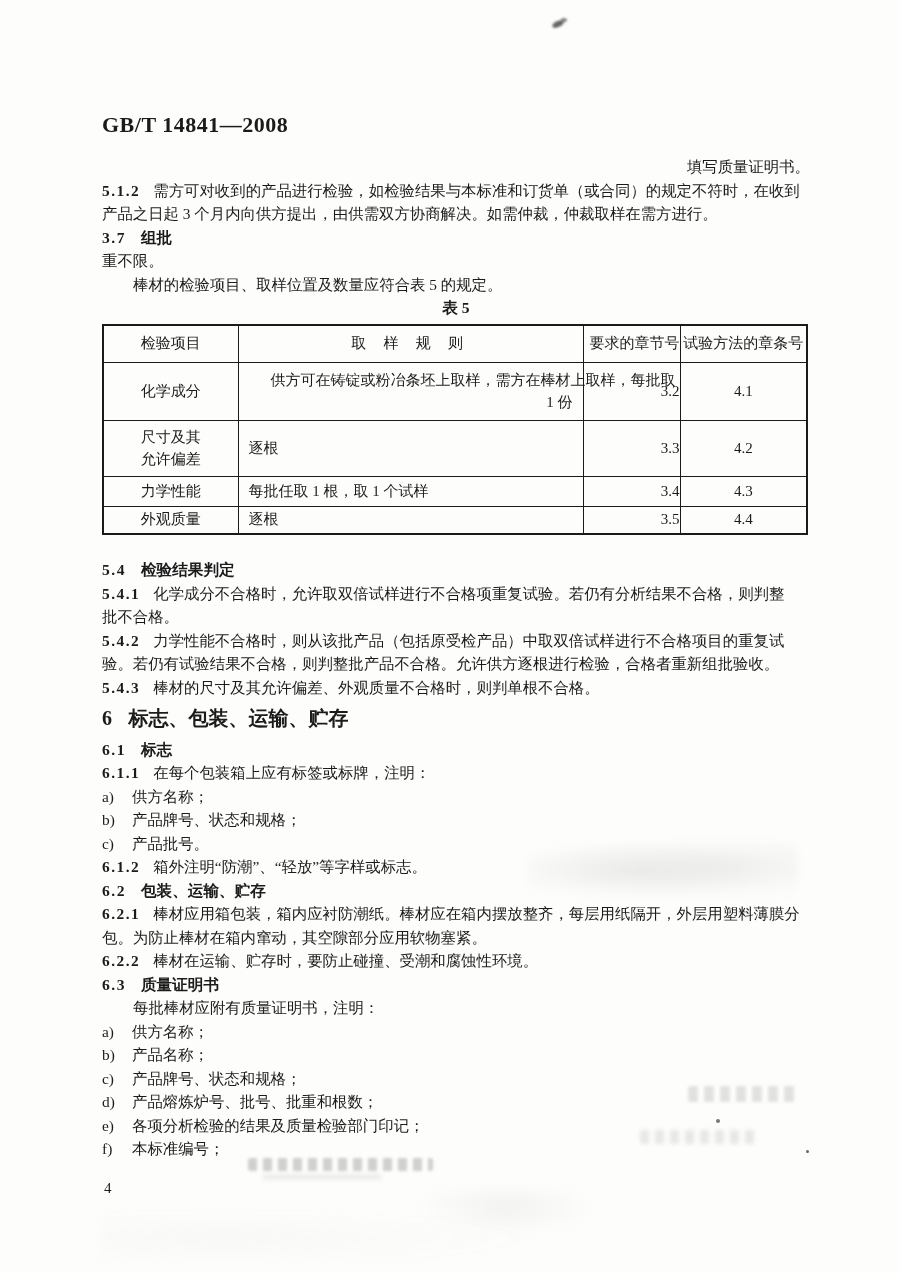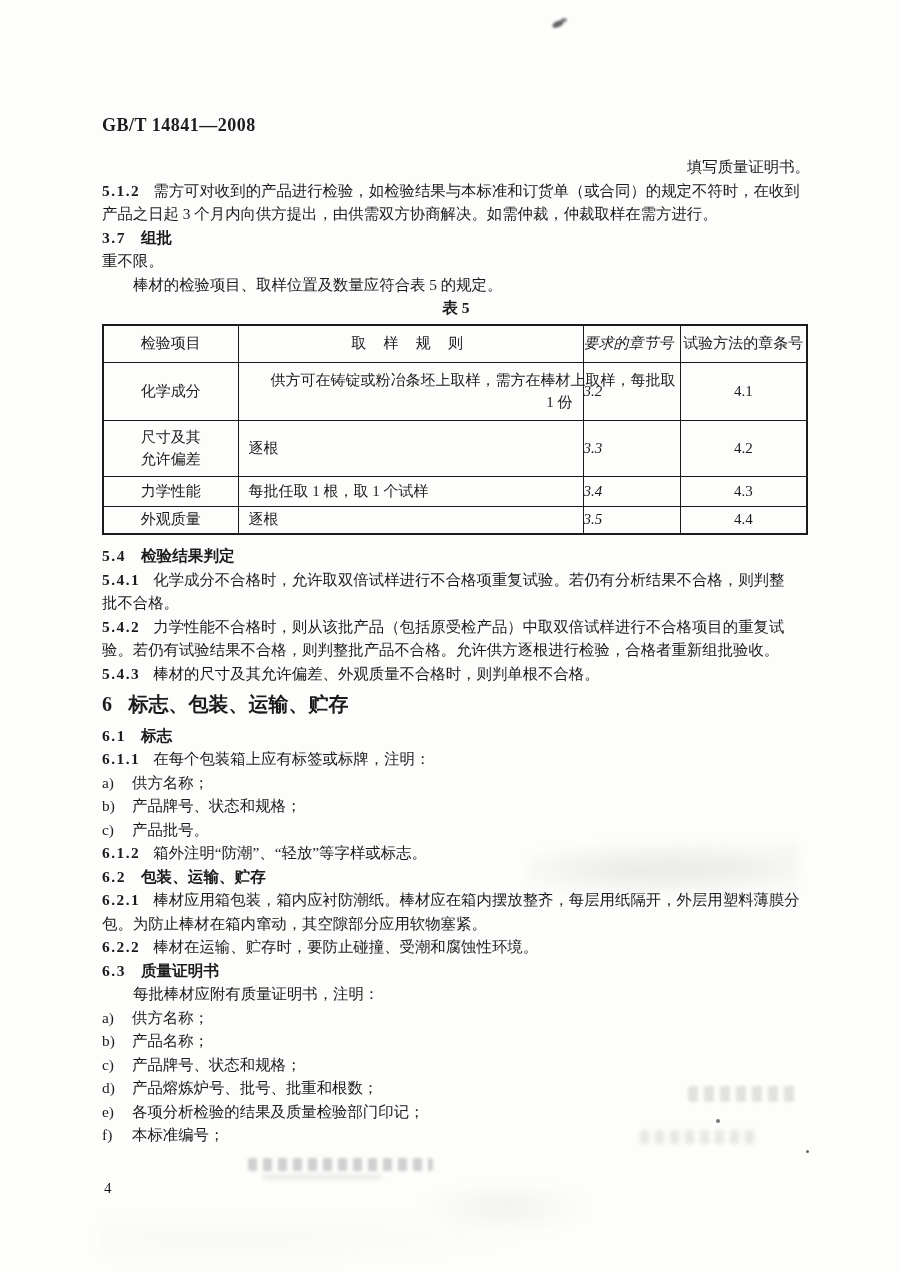--- a/index.html
+++ b/index.html
@@ -6,41 +6,41 @@
   .page{
     position:relative;
     width:900px;height:1273px;
     background:#fdfdfc;
     font-family:"Liberation Serif","DejaVu Serif",serif;
     color:#1b1b1b;
     overflow:hidden;
   }
   .content{position:absolute;left:102px;top:112px;width:708px;}
   .line{line-height:23.5px;height:23.5px;font-size:15.4px;white-space:nowrap;}
-  .docnum{font-size:18px;font-weight:bold;letter-spacing:.5px;height:26px;line-height:26px;}
+  .docnum{font-size:22px;font-weight:bold;letter-spacing:.5px;height:26px;line-height:26px;}
   .gap-after-header{margin-top:17px;text-align:right;}
   .heading{font-weight:bold;font-size:15.6px;}
   .h-main{font-size:20px;}
   .num{font-weight:bold;letter-spacing:1.5px;margin-right:13px;}
   .num-wide{margin-right:19px;}
   .hnum{letter-spacing:1.5px;margin-right:15px;}
   .indent{text-indent:31px;}
   .li{}
   .li .marker{display:inline-block;width:30px;letter-spacing:0;}
   .mt8{margin-top:8px;}
   .mt7{margin-top:7px;}
   .caption{text-align:center;font-weight:bold;font-size:15.6px;white-space:nowrap;}
   
-  table.t5{border-collapse:collapse;table-layout:fixed;width:706px;margin-top:4px;margin-bottom:9px;}
+  table.t5{border-collapse:collapse;table-layout:fixed;width:706px;margin-top:4px;margin-bottom:23px;}
   .t5 th,.t5 td{border:1px solid #1b1b1b;font-size:15px;padding:0;vertical-align:middle;}
   .t5{border:2px solid #1b1b1b;}
   .t5 th{font-weight:normal;text-align:center;height:36px;}
   .t5 .c-item{width:135px;text-align:center;}
   .t5 .c-rule{width:345px;text-align:left;}
-  .t5 .c-req{width:97px;text-align:left;font-style:italic;}
+  .t5 .c-req{width:97px;text-align:right;}
   .t5 .c-mth{width:127px;text-align:center;}
   .t5 .sp{letter-spacing:.45em;}
   .t5 td.c-rule{padding:2px 10px;}
   .t5 .rline{line-height:22px;white-space:nowrap;text-align:right;}
   .t5 .rindent{text-indent:22px;}
   .row-chem{height:58px;}
   .row-size{height:56px;}
   .row-mech{height:30px;}
   .row-app{height:28px;}
   .two-line div{line-height:22px;}

